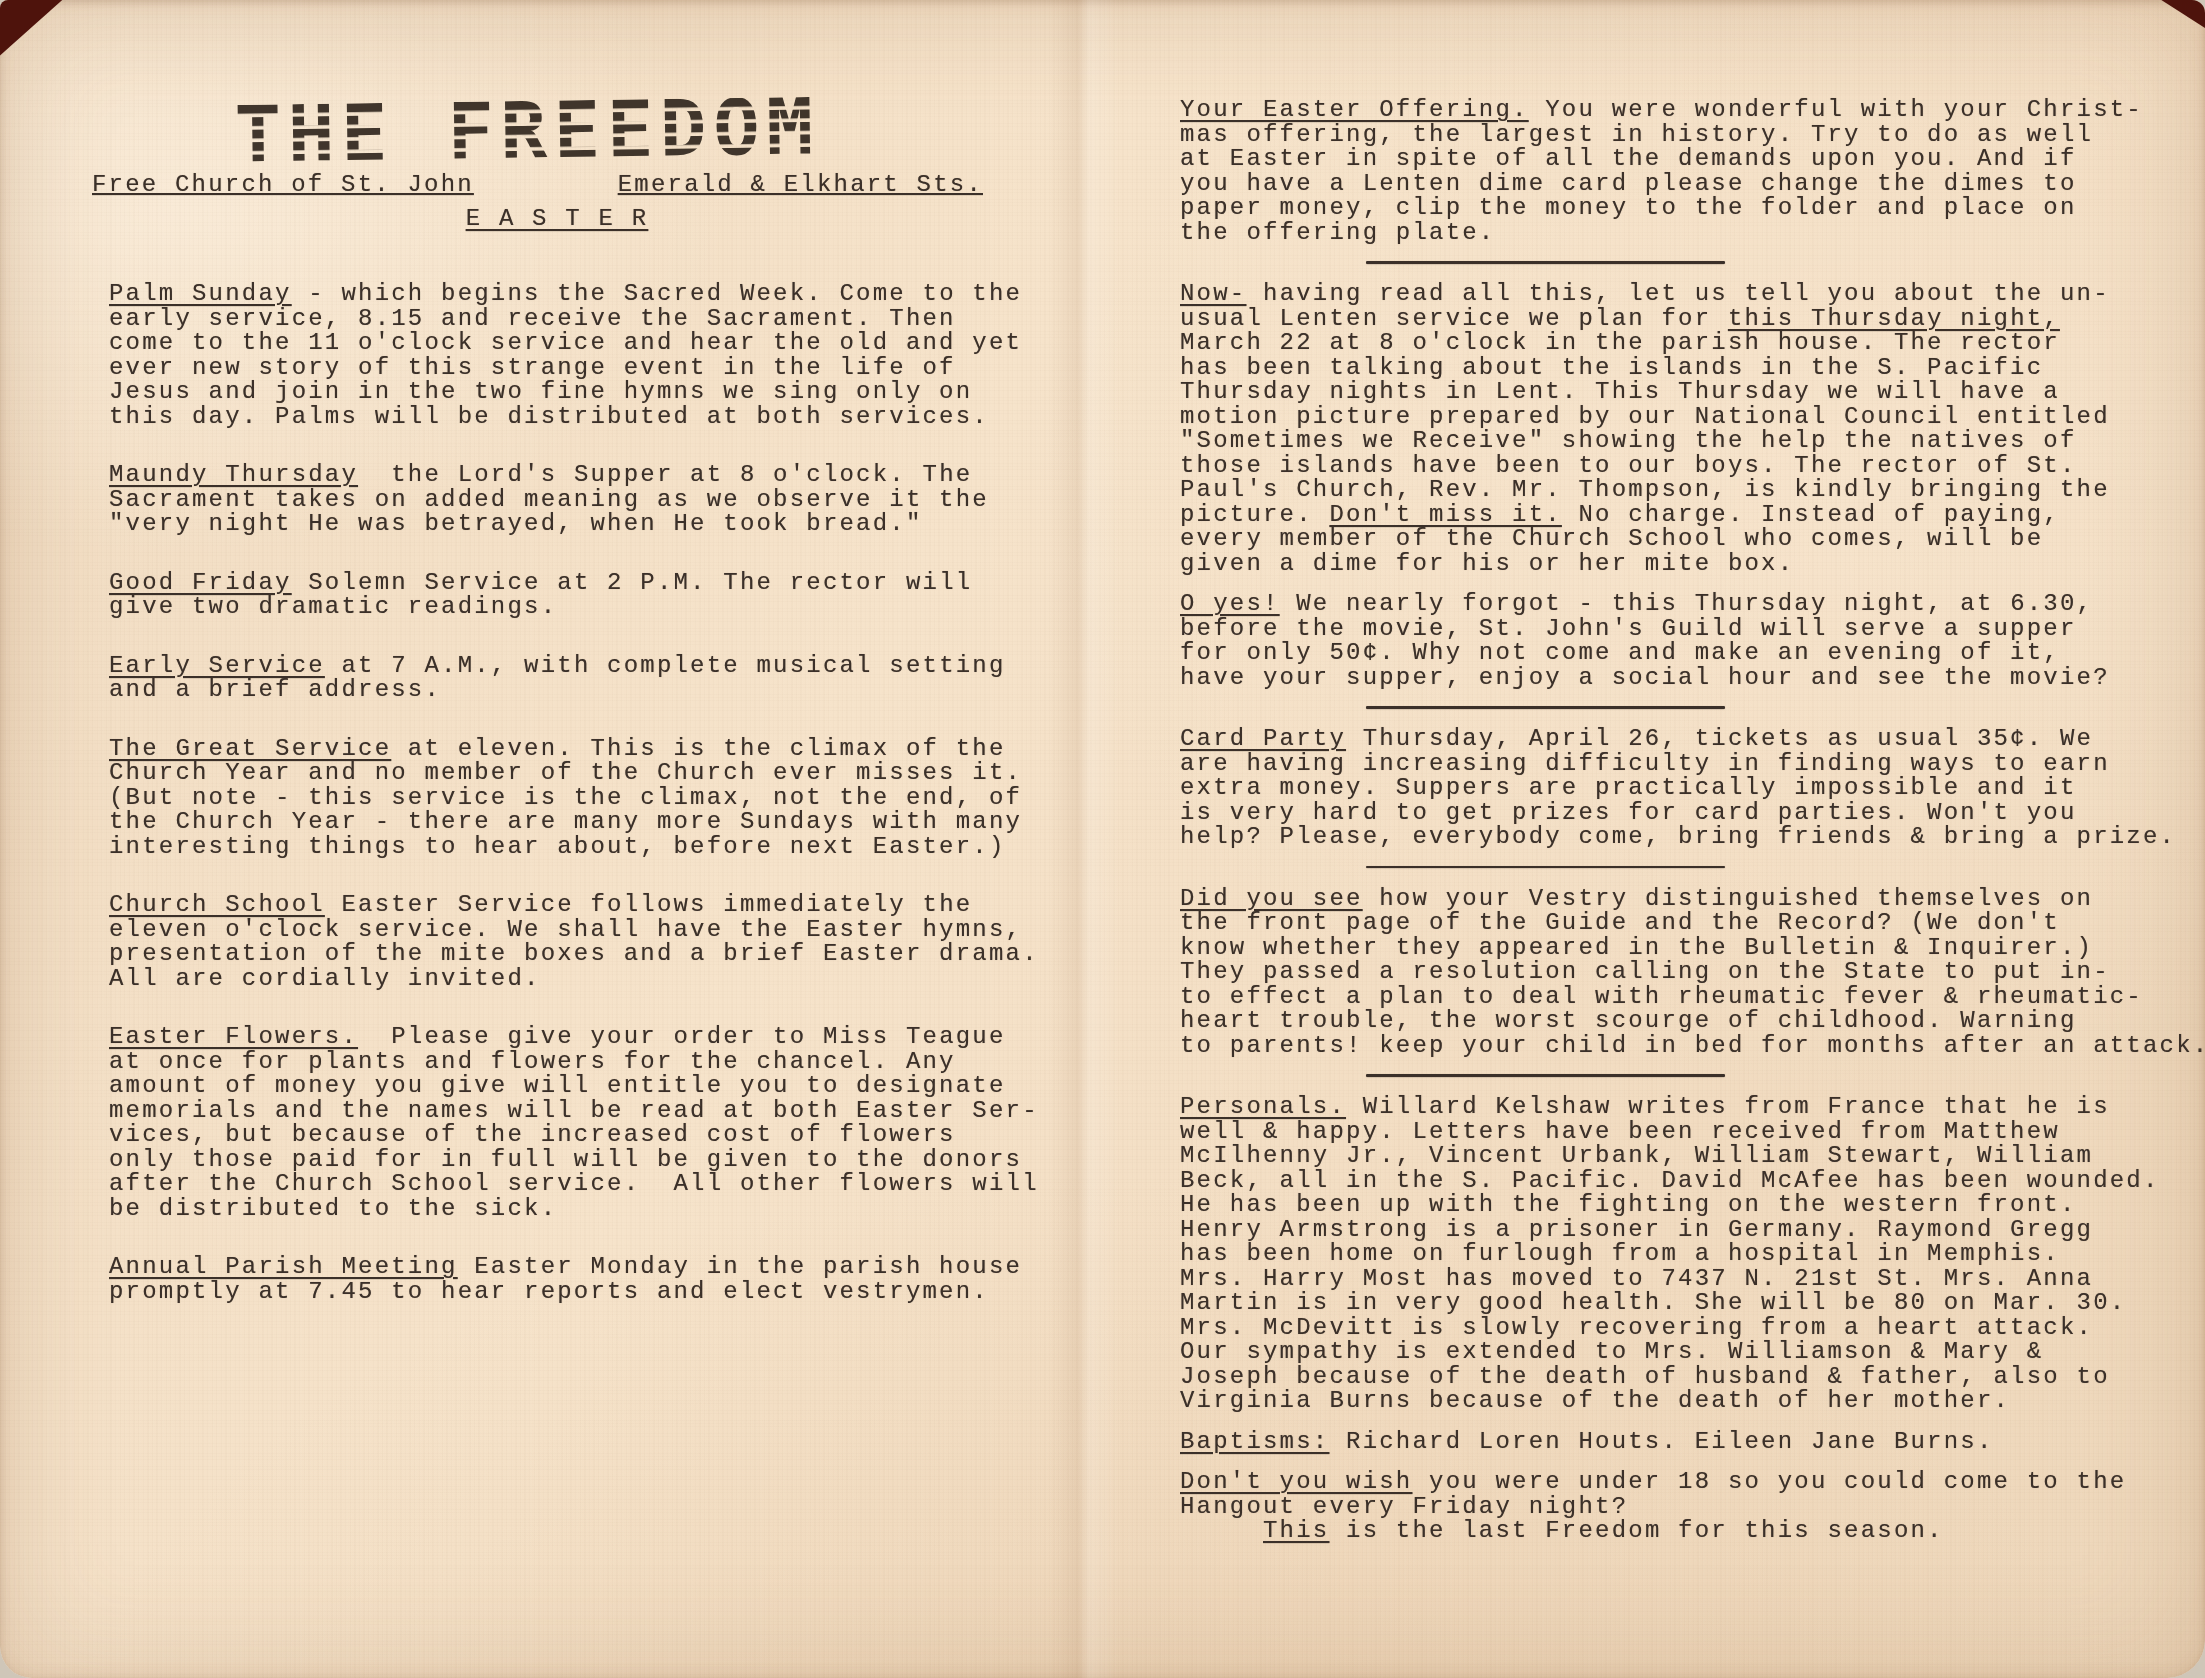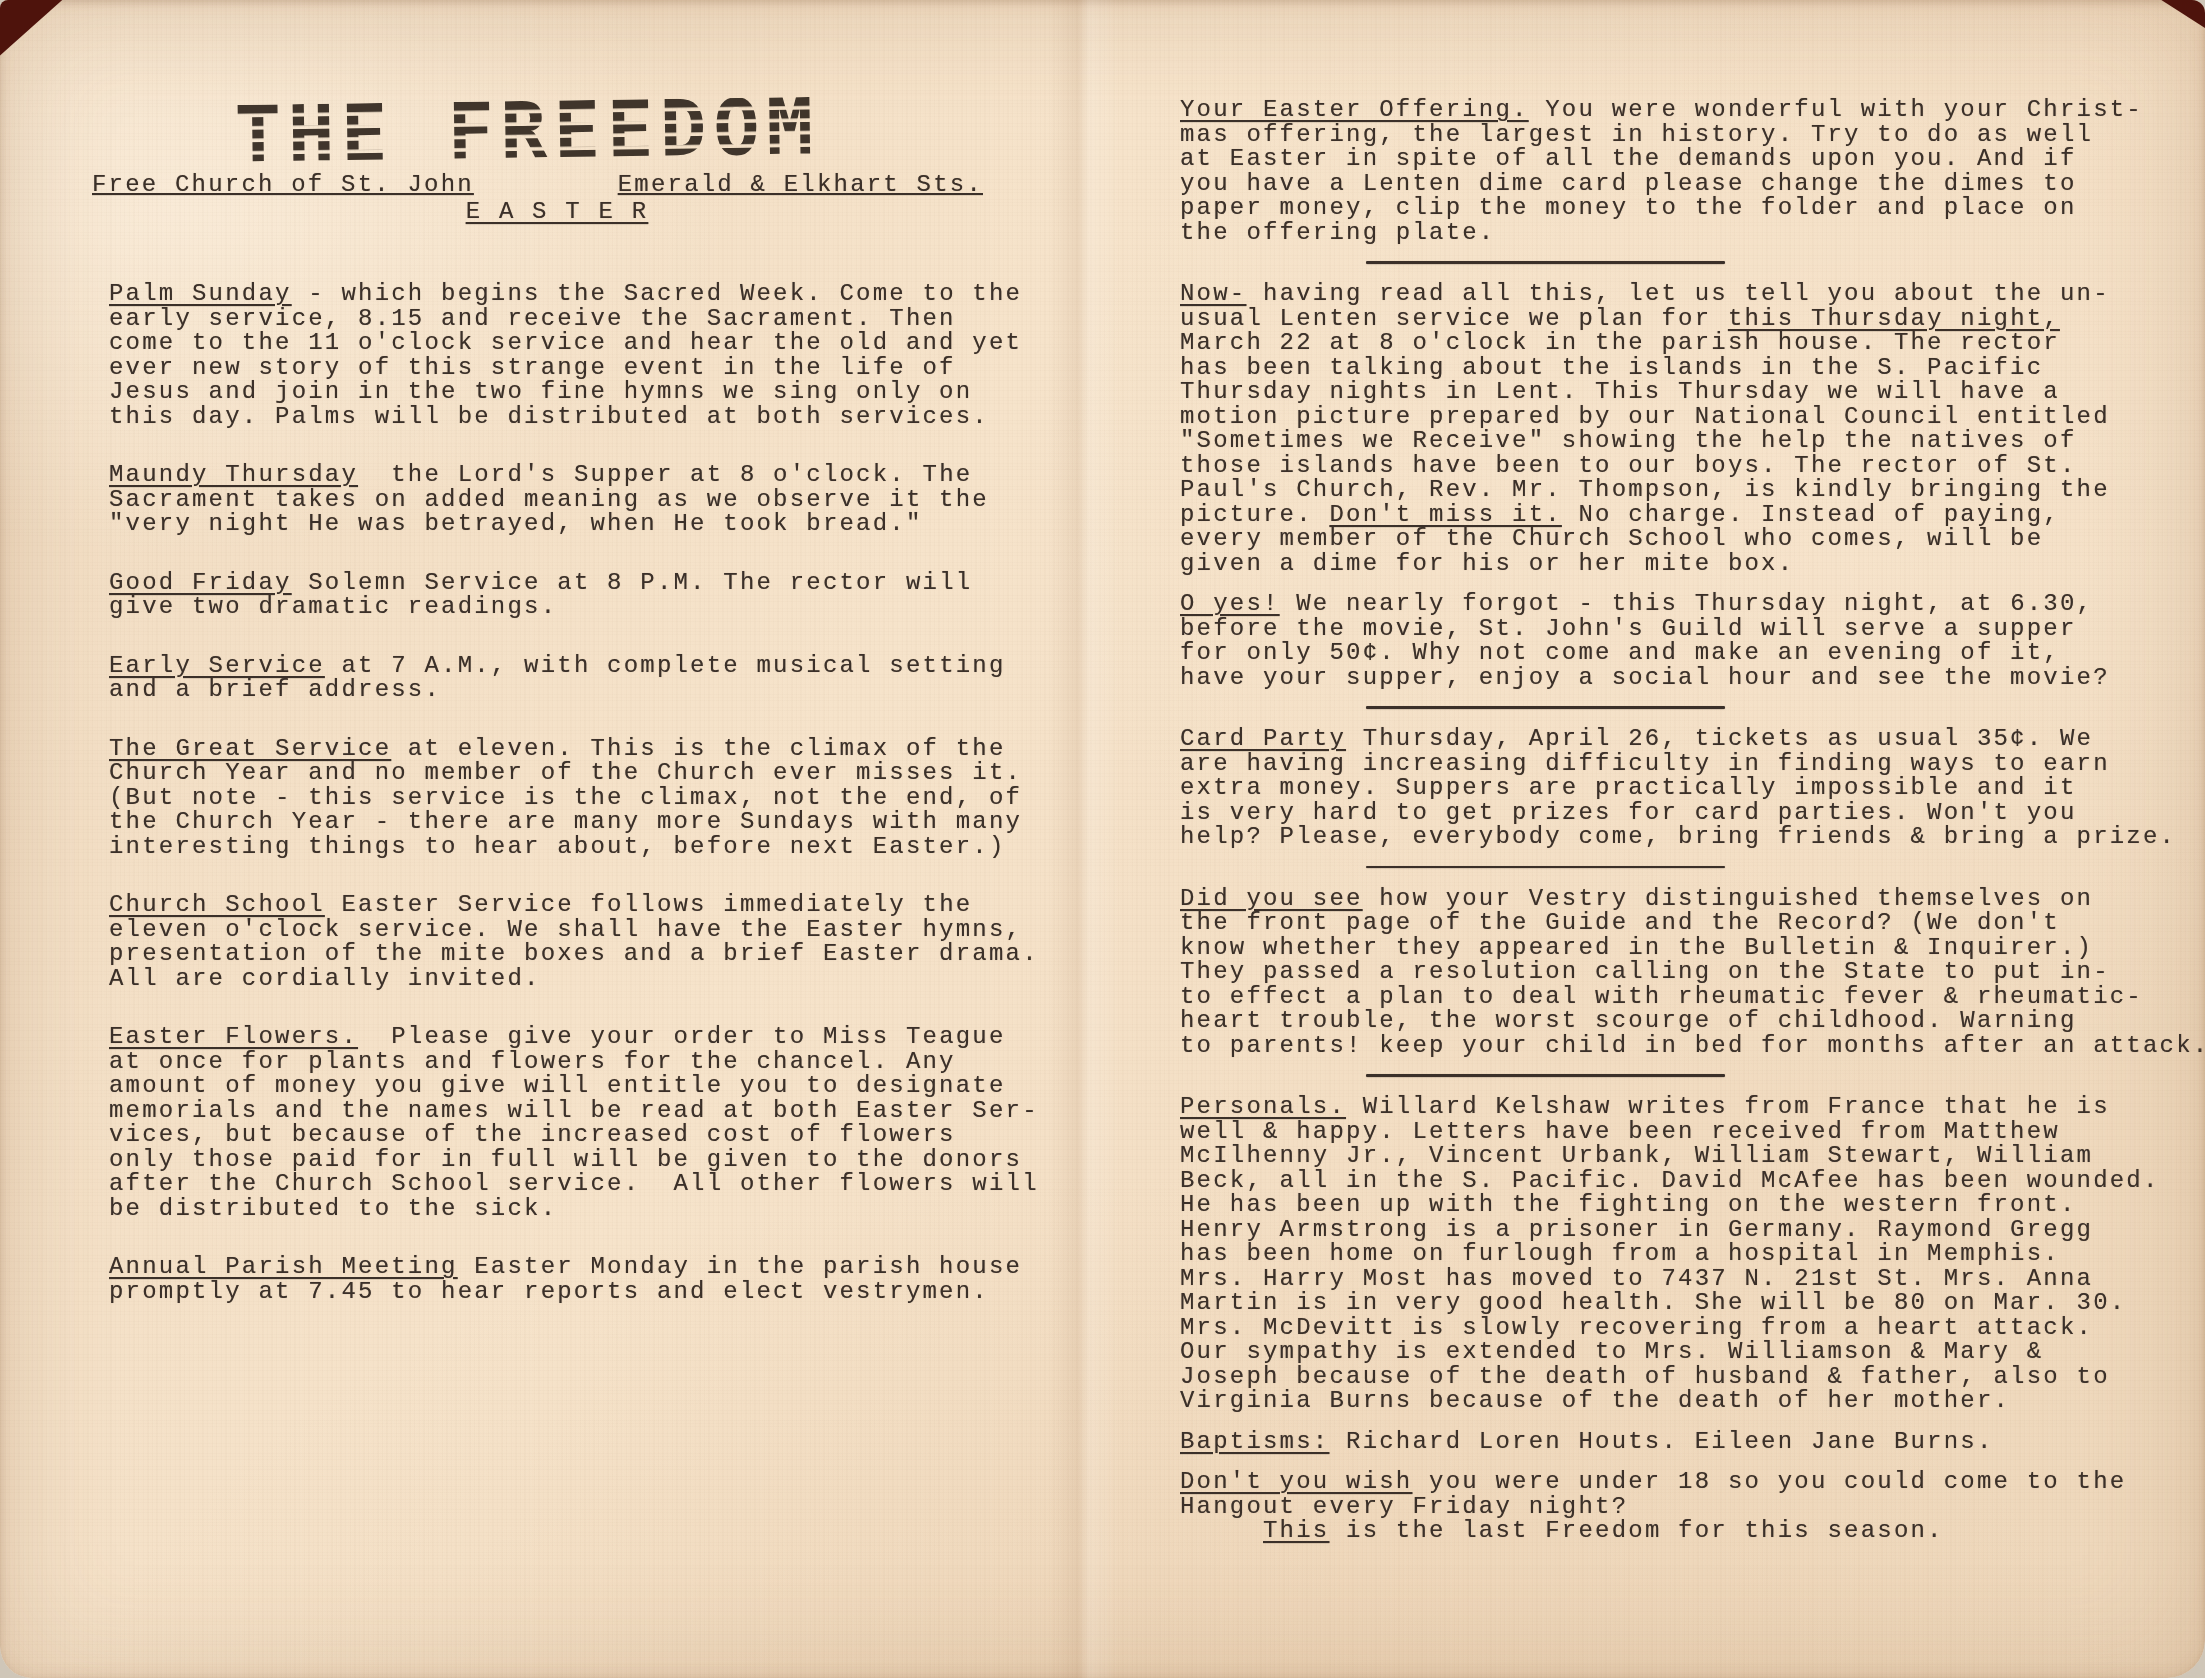--- a/index.html
+++ b/index.html
@@ -66,21 +66,21 @@
     position: absolute;
     left: 92px; top: 173px;
     width: 891px;
     display: flex;
     justify-content: space-between;
     text-decoration: underline;
   }
 
   .easter-heading {
     position: absolute;
-    left: 109px; top: 200px;
+    left: 109px; top: 207px;
     width: 896px;
     text-align: center;
   }
 
   .col {
     position: absolute;
     white-space: pre;
   }
   .col.left  { left: 109px;  top: 282px; width: 962px; }
   .col.right { left: 1180px; top: 98px; width: 1028px; }
@@ -129,21 +129,21 @@
     <span class="u">E A S T E R</span>
   </div>
 
   <div class="col left typed" id="left-col"><p class="para"><span class="u">Palm Sunday</span><span> - which begins the Sacred Week. Come to the
 early service, 8.15 and receive the Sacrament. Then
 come to the 11 o'clock service and hear the old and yet
 ever new story of this strange event in the life of
 Jesus and join in the two fine hymns we sing only on
 this day. Palms will be distributed at both services.</span></p><p class="para"><span class="u">Maundy Thursday</span><span>  the Lord's Supper at 8 o'clock. The
 Sacrament takes on added meaning as we observe it the
-"very night He was betrayed, when He took bread."</span></p><p class="para"><span class="u">Good Friday</span><span> Solemn Service at 8 P.M. The rector will
+"very night He was betrayed, when He took bread."</span></p><p class="para"><span class="u">Good Friday</span><span> Solemn Service at 2 P.M. The rector will
 give two dramatic readings.</span></p><p class="para"><span class="u">Early Service</span><span> at 7 A.M., with complete musical setting
 and a brief address.</span></p><p class="para"><span class="u">The Great Service</span><span> at eleven. This is the climax of the
 Church Year and no member of the Church ever misses it.
 (But note - this service is the climax, not the end, of
 the Church Year - there are many more Sundays with many
 interesting things to hear about, before next Easter.)</span></p><p class="para"><span class="u">Church School</span><span> Easter Service follows immediately the
 eleven o'clock service. We shall have the Easter hymns,
 presentation of the mite boxes and a brief Easter drama.
 All are cordially invited.</span></p><p class="para"><span class="u">Easter Flowers.</span><span>  Please give your order to Miss Teague
 at once for plants and flowers for the chancel. Any

